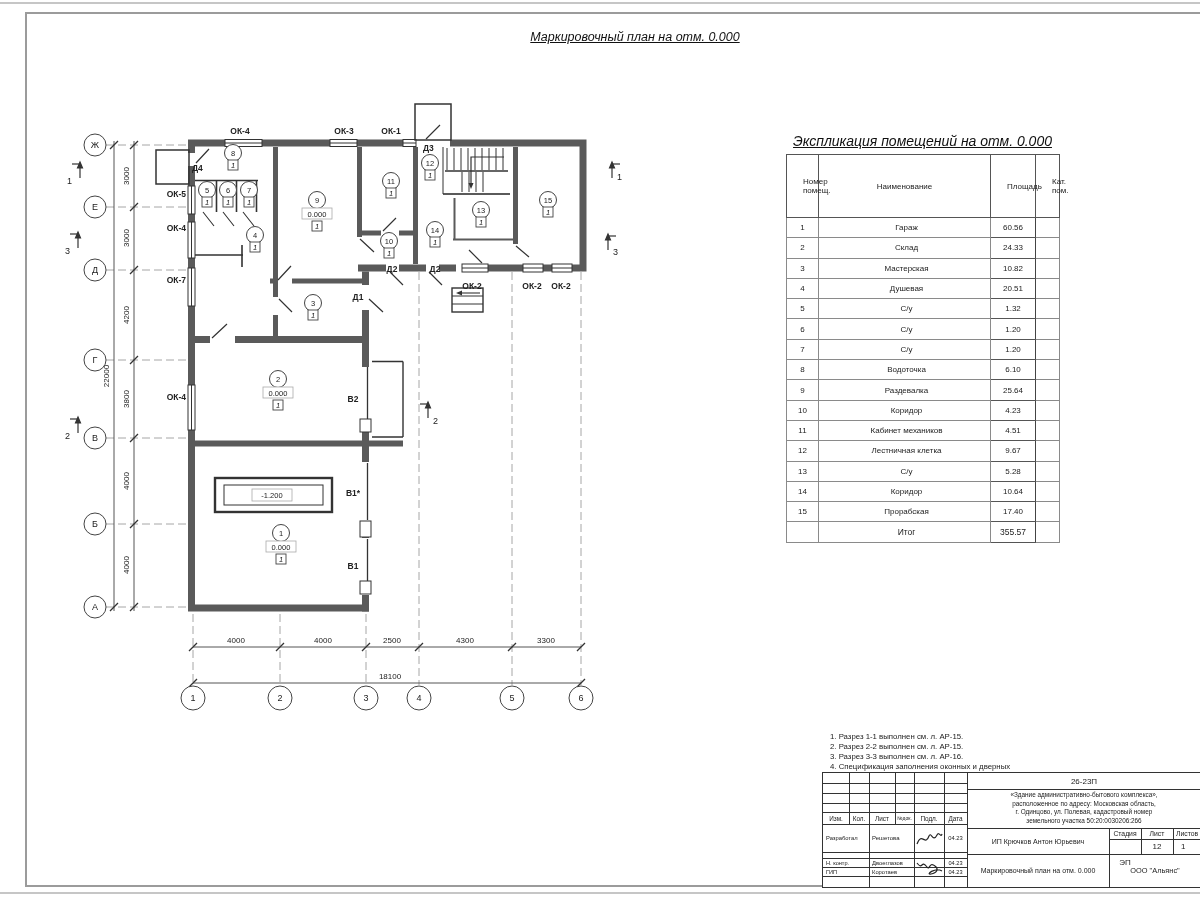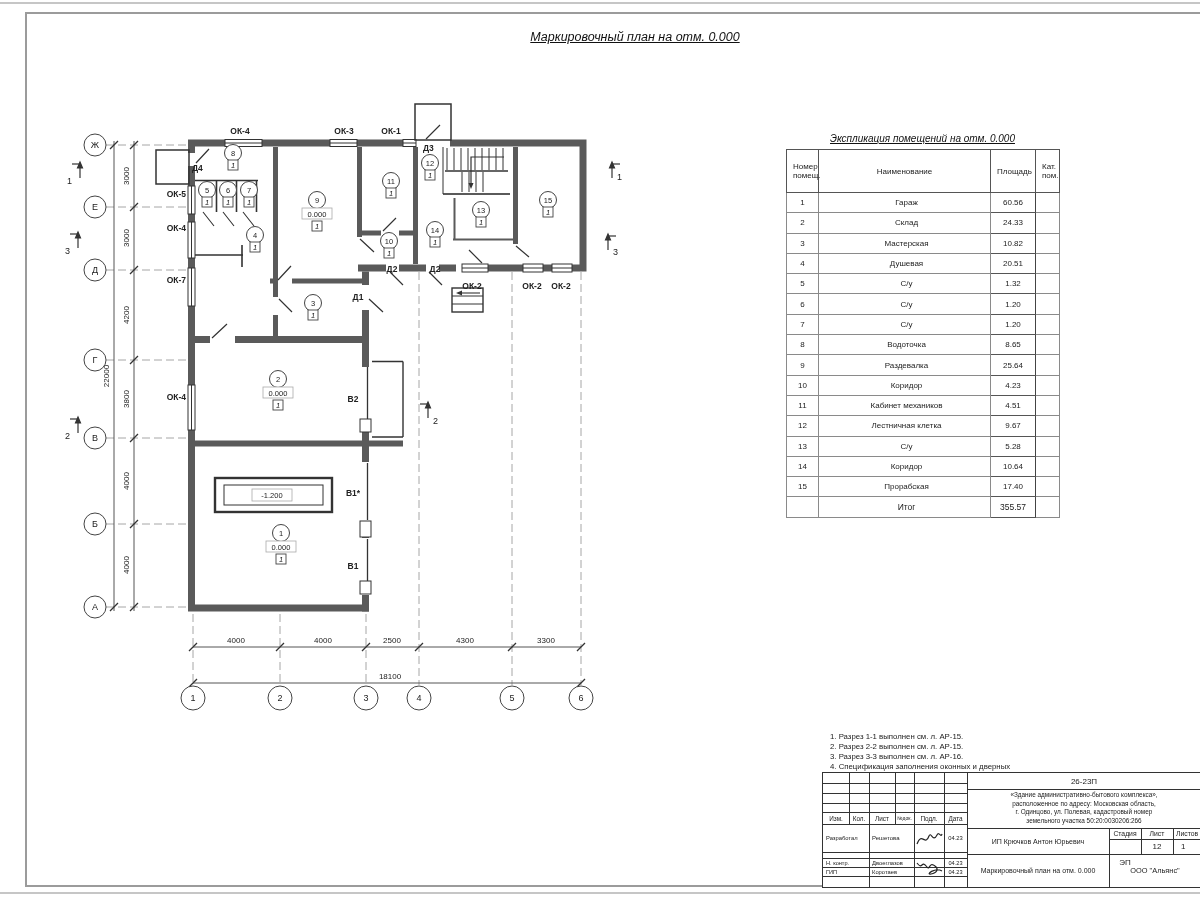--- a/index.html
+++ b/index.html
@@ -8,24 +8,24 @@
   .abs{position:absolute}
   .rule{position:absolute;left:0;width:1200px;background:#c6c6c6}
   .frame{position:absolute;left:25px;top:12px;width:1185px;height:871px;border:2px solid #9b9b9b}
   svg text{font-family:"Liberation Sans", sans-serif;fill:#222}
   .t75{font-size:7.5px}.t8{font-size:8px}.t85{font-size:8.5px;font-weight:600}.t9{font-size:9px}
   .mid{text-anchor:middle}.end{text-anchor:end}
   .plan-title{position:absolute;left:455px;top:30px;width:360px;text-align:center;
       font-style:italic;font-size:12.5px;text-decoration:underline;color:#111}
   
   .expl{position:absolute;left:786px;top:133px;width:273px}
-  .expl-title{width:100%;text-align:center;font-style:italic;font-size:10px;
+  .expl-title{width:100%;text-align:center;font-style:italic;font-size:14px;
       text-decoration:underline;margin-bottom:5px;color:#111}
   .expl table{border-collapse:collapse;table-layout:fixed;width:273px;border:1.5px solid #333}
-  .expl th{height:30px;font-weight:normal;font-size:8px;border:1px solid #555;padding:6px;line-height:9px}
+  .expl th{height:30px;font-weight:normal;font-size:8px;border:1px solid #555;padding:16px;line-height:9px}
   .expl td{height:19.3px;font-size:8px;border:1px solid #8a8a8a;padding:0 0 0 0;text-align:center}
   .expl td.nm{text-align:center;padding-left:4px}
   .expl td.ar{border-left:1px solid #444;border-right:1px solid #444;border-top:1px solid #555;border-bottom:1px solid #555}
   .expl tr.total td{font-size:8.5px}
   
   .notes{position:absolute;left:830px;top:713px;width:290px;font-size:7.8px;line-height:9.7px;
       white-space:pre;color:#222}
   
   .tb{position:absolute;left:822px;top:772px;width:379px;height:114px;border:1.4px solid #333;background:#fff}
   .tb .hl{position:absolute;height:1.1px;background:#333}
@@ -380,21 +380,21 @@
       </tr>
         <tr>
         <td>7</td>
         <td class="nm">С/у</td>
         <td class="ar">1.20</td>
         <td class="ct"></td>
       </tr>
         <tr>
         <td>8</td>
         <td class="nm">Водоточка</td>
-        <td class="ar">8.65</td>
+        <td class="ar">6.10</td>
         <td class="ct"></td>
       </tr>
         <tr>
         <td>9</td>
         <td class="nm">Раздевалка</td>
         <td class="ar">25.64</td>
         <td class="ct"></td>
       </tr>
         <tr>
         <td>10</td>

